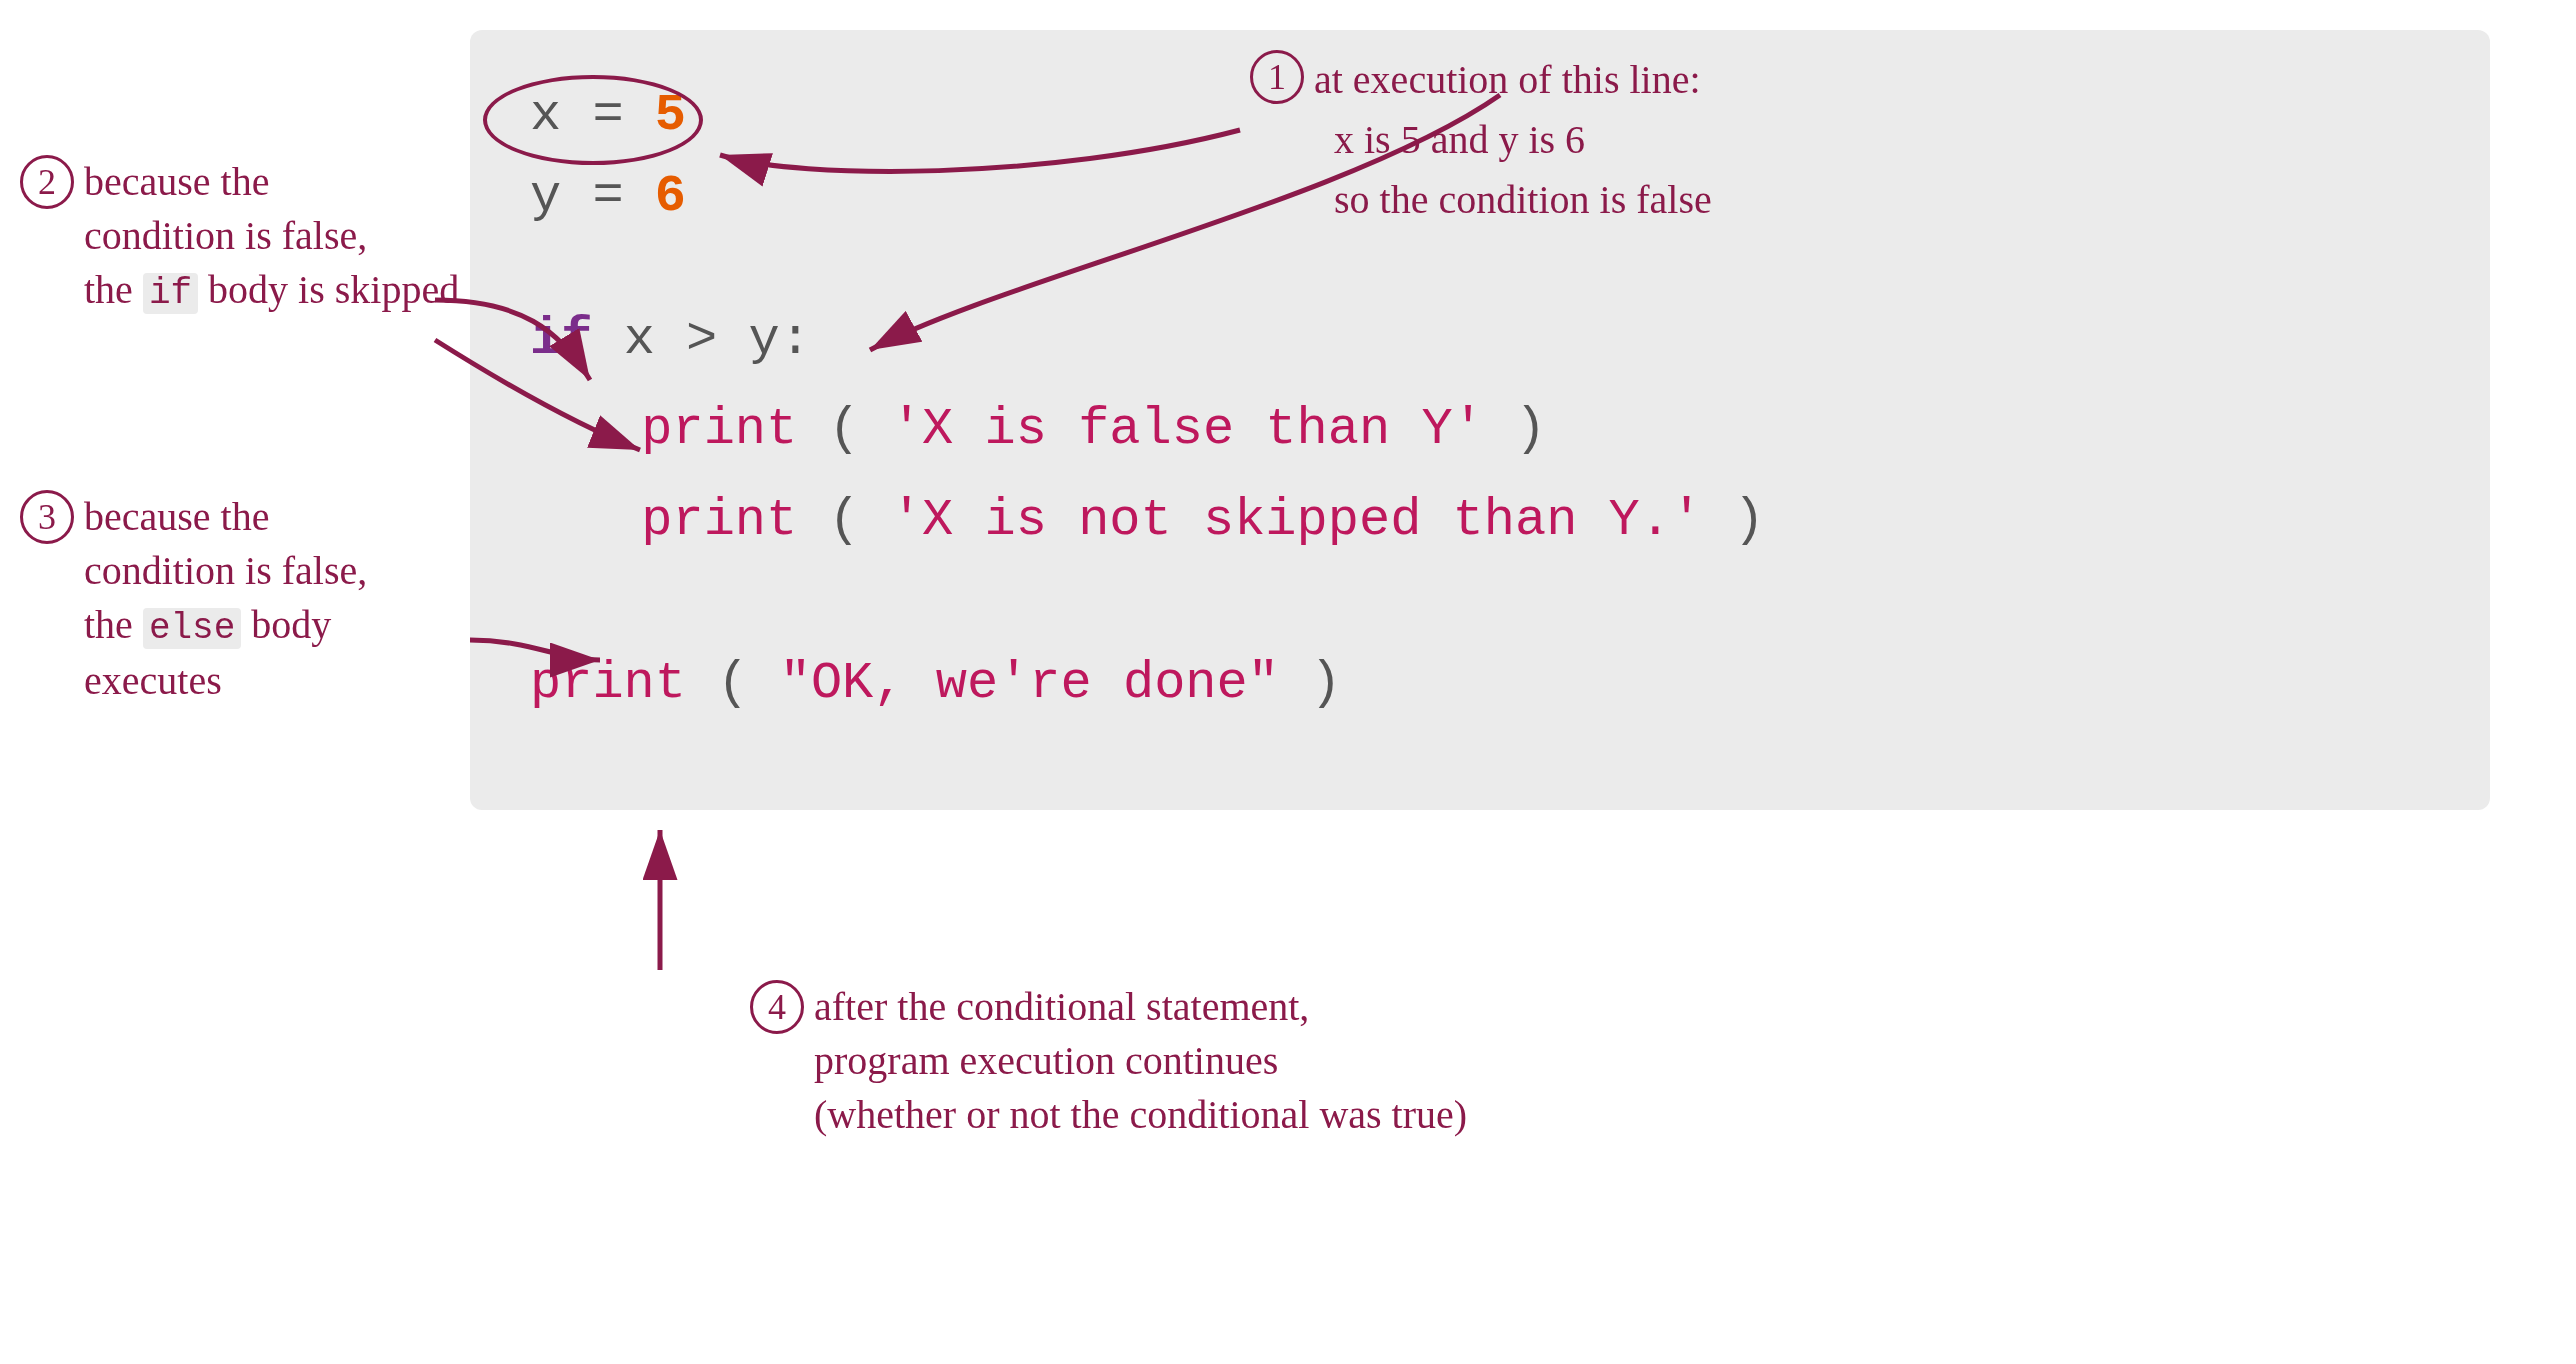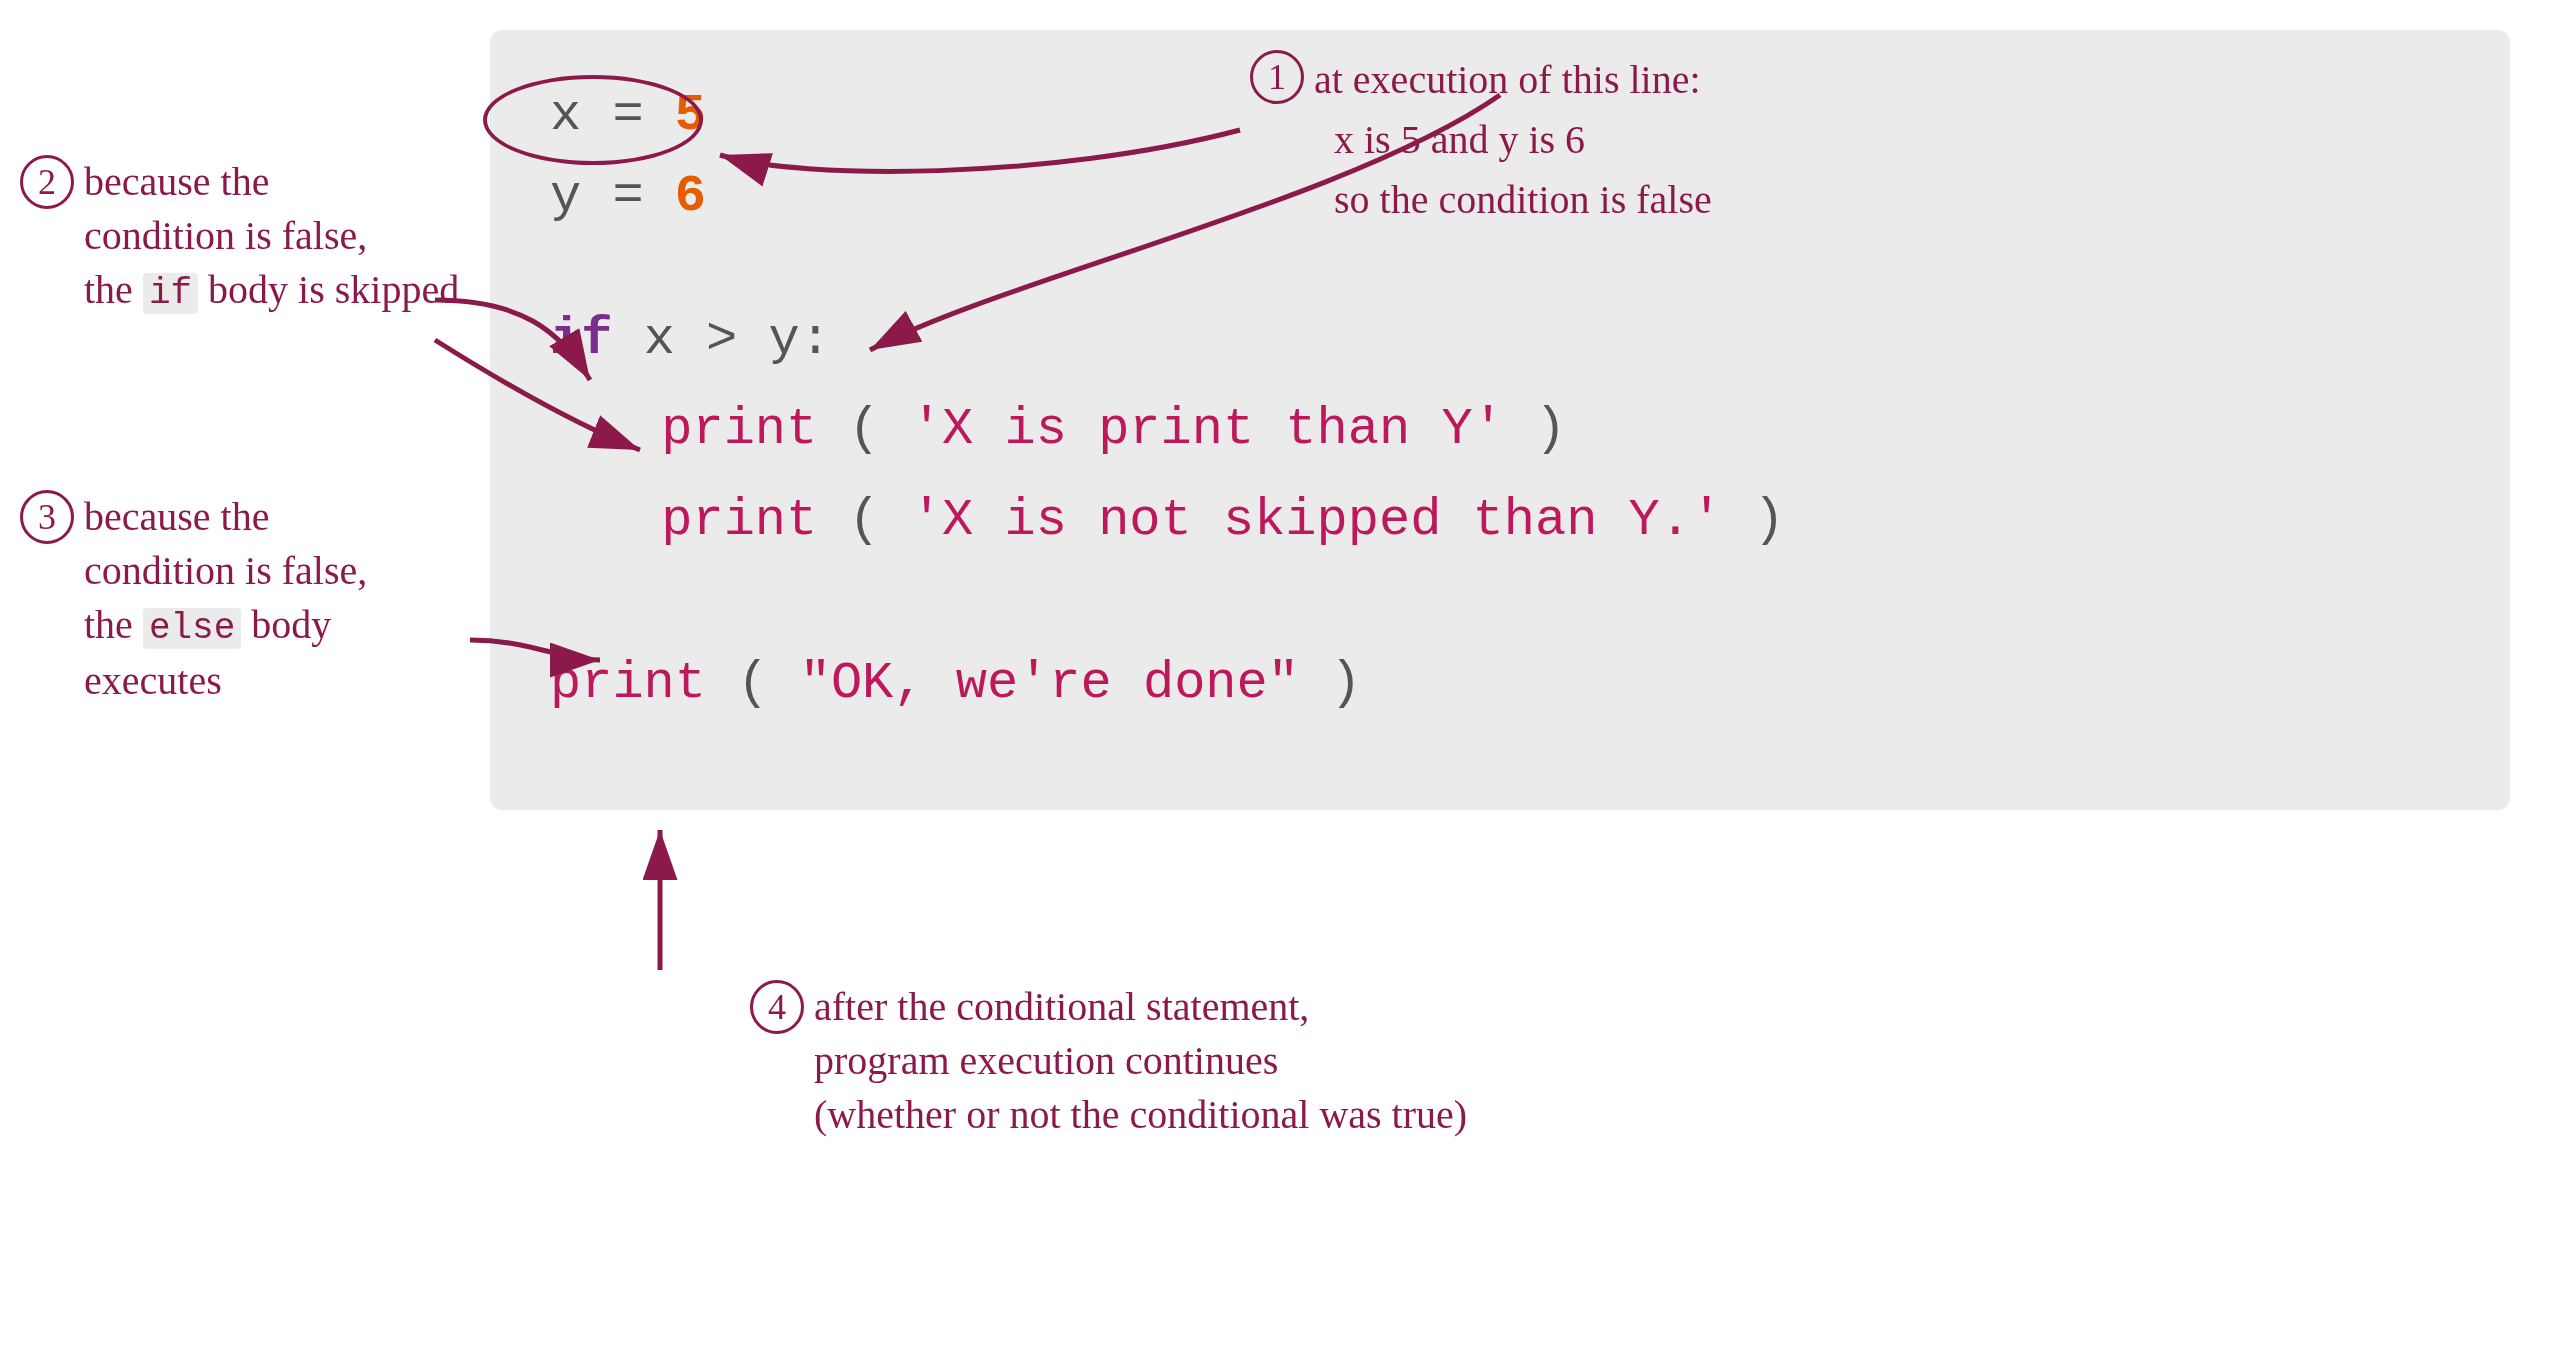--- a/index.html
+++ b/index.html
@@ -15,21 +15,21 @@
 
     .page {
       position: relative;
       width: 2576px;
       height: 1364px;
     }
 
     
     .code-block {
       position: absolute;
-      left: 490px;
+      left: 470px;
       top: 30px;
       width: 2020px;
       height: 780px;
       background: #ebebeb;
       border-radius: 12px;
       padding: 50px 60px;
     }
 
     .code-line {
       font-family: 'Courier New', monospace;
@@ -123,21 +123,21 @@
       <span class="kw-purple">if</span>
       <span class="kw-gray"> x </span>
       <span class="kw-gray">&gt;</span>
       <span class="kw-gray"> y:</span>
     </div>
 
     <div class="code-line" style="margin-top:18px;">
       <span class="indent"></span>
       <span class="kw-green">print</span>
       <span class="kw-gray">(</span>
-      <span class="kw-green">'X is print than Y'</span>
+      <span class="kw-green">'X is false than Y'</span>
       <span class="kw-gray">)</span>
     </div>
 
 
     <div class="code-line" style="margin-top:18px;">
       <span class="indent"></span>
       <span class="kw-green">print</span>
       <span class="kw-gray">(</span>
       <span class="kw-green">'X is not skipped than Y.'</span>
       <span class="kw-gray">)</span>

